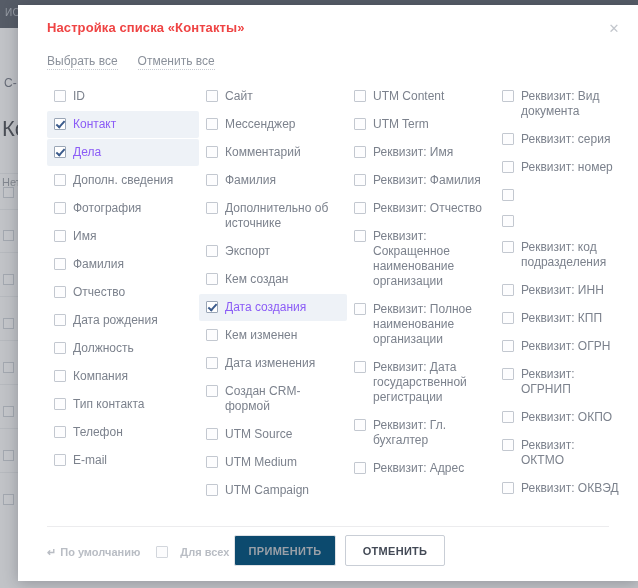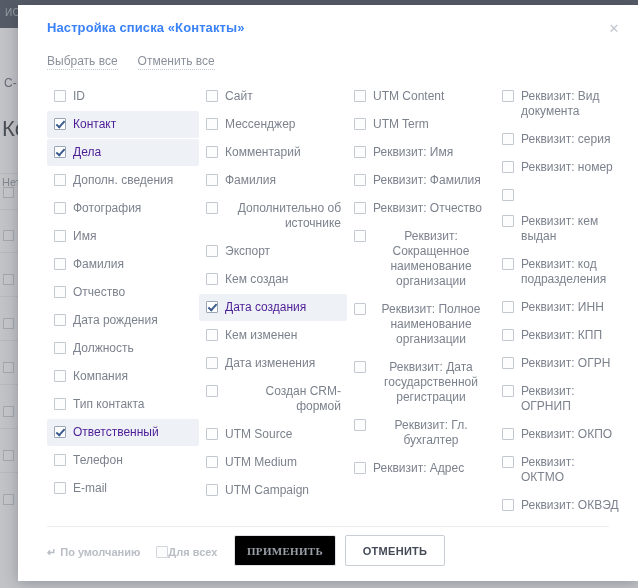--- a/index.html
+++ b/index.html
@@ -100,21 +100,21 @@
     box-shadow: 0 2px 14px rgba(30,34,42,0.28);
     box-sizing: border-box;
     overflow: hidden;
   }
   .modal-title {
     position: absolute;
     left: 29px;
     top: 15px;
     font-size: 13px;
     font-weight: bold;
-    color: #3b82f6;
+    color: #ef4444;
     letter-spacing: .1px;
     white-space: nowrap;
   }
   .modal-close {
     position: absolute;
     right: 16px;
     top: 16px;
     width: 16px; height: 16px;
     line-height: 16px;
     text-align: center;
@@ -148,22 +148,22 @@
     top: 78px;
     width: 578px;
     height: 440px;
     display: flex;
   }
   .col {
     position: relative;
     box-sizing: border-box;
   }
   .col-1 { width: 152px; }
-  .col-2 { width: 148px; text-align: right; }
-  .col-3 { width: 148px; text-align: center; }
+  .col-2 { width: 148px; }
+  .col-3 { width: 148px; }
   .col-4 { width: 130px; }
 
   .chk-item {
     position: relative;
     display: flex;
     align-items: flex-start;
     gap: 7px;
     padding: 6px 6px 6px 7px;
     margin-bottom: 1px;
     border-radius: 2px;
@@ -199,21 +199,21 @@
     border-width: 0 2px 2px 0;
     transform: rotate(42deg);
   }
   .chk-label {
     font-size: 12px;
     line-height: 15px;
     color: #7c828d;
     white-space: normal;
   }
   .chk-item.on .chk-label {
-    color: #4c1d95;
+    color: #8b5cf6;
   }
 
   
   .footer-sep {
     position: absolute;
     left: 29px;
     top: 521px;
     width: 562px;
     height: 1px;
     background: #ececee;
@@ -244,21 +244,21 @@
     white-space: nowrap;
   }
   .ret-icon {
     font-size: 11px;
     color: #b9bdc4;
     line-height: 1;
   }
   .forall {
     display: flex;
     align-items: center;
-    gap: 0;
+    gap: 12px;
     cursor: pointer;
   }
   .forall .chk-box2 {
     width: 12px; height: 12px;
     border: 1px solid #d2d6dc;
     background: #fcfcfd;
     box-sizing: border-box;
     border-radius: 1px;
   }
   .forall-label {
@@ -277,24 +277,23 @@
     letter-spacing: .3px;
     cursor: pointer;
     border-radius: 2px;
     display: flex;
     align-items: center;
     justify-content: center;
   }
   .btn-apply {
     left: 216px;
     width: 102px;
-    background: #000000;
+    background: #0c4a6e;
     border: 1px solid #dfe2e6;
     color: #9aa0a8;
-    font-family: Liberation Serif, serif;
   }
   .btn-cancel {
     left: 327px;
     width: 100px;
     background: #ffffff;
     border: 1px solid #c9ced6;
     color: #434a56;
   }
 </style>
 </head>
@@ -387,24 +386,20 @@
             <span class="chk-label">Должность</span>
           </div>
           <div class="chk-item">
             <span class="chk-box"></span>
             <span class="chk-label">Компания</span>
           </div>
           <div class="chk-item">
             <span class="chk-box"></span>
             <span class="chk-label">Тип контакта</span>
           </div>
-          <div class="chk-item on">
-            <span class="chk-box"></span>
-            <span class="chk-label">Ответственный</span>
-          </div>
           <div class="chk-item">
             <span class="chk-box"></span>
             <span class="chk-label">Телефон</span>
           </div>
           <div class="chk-item">
             <span class="chk-box"></span>
             <span class="chk-label">E-mail</span>
           </div>
         </div>
       <div class="col col-2" id="col1">
@@ -518,21 +513,20 @@
           </div>
           <div class="chk-item">
             <span class="chk-box"></span>
             <span class="chk-label">Реквизит: номер</span>
           </div>
           <div class="chk-item">
             <span class="chk-box"></span>
           </div>
           <div class="chk-item">
             <span class="chk-box"></span>
-            <span class="chk-label">Реквизит: кем выдан</span>
           </div>
           <div class="chk-item">
             <span class="chk-box"></span>
             <span class="chk-label">Реквизит: код подразделения</span>
           </div>
           <div class="chk-item">
             <span class="chk-box"></span>
             <span class="chk-label">Реквизит: ИНН</span>
           </div>
           <div class="chk-item">

